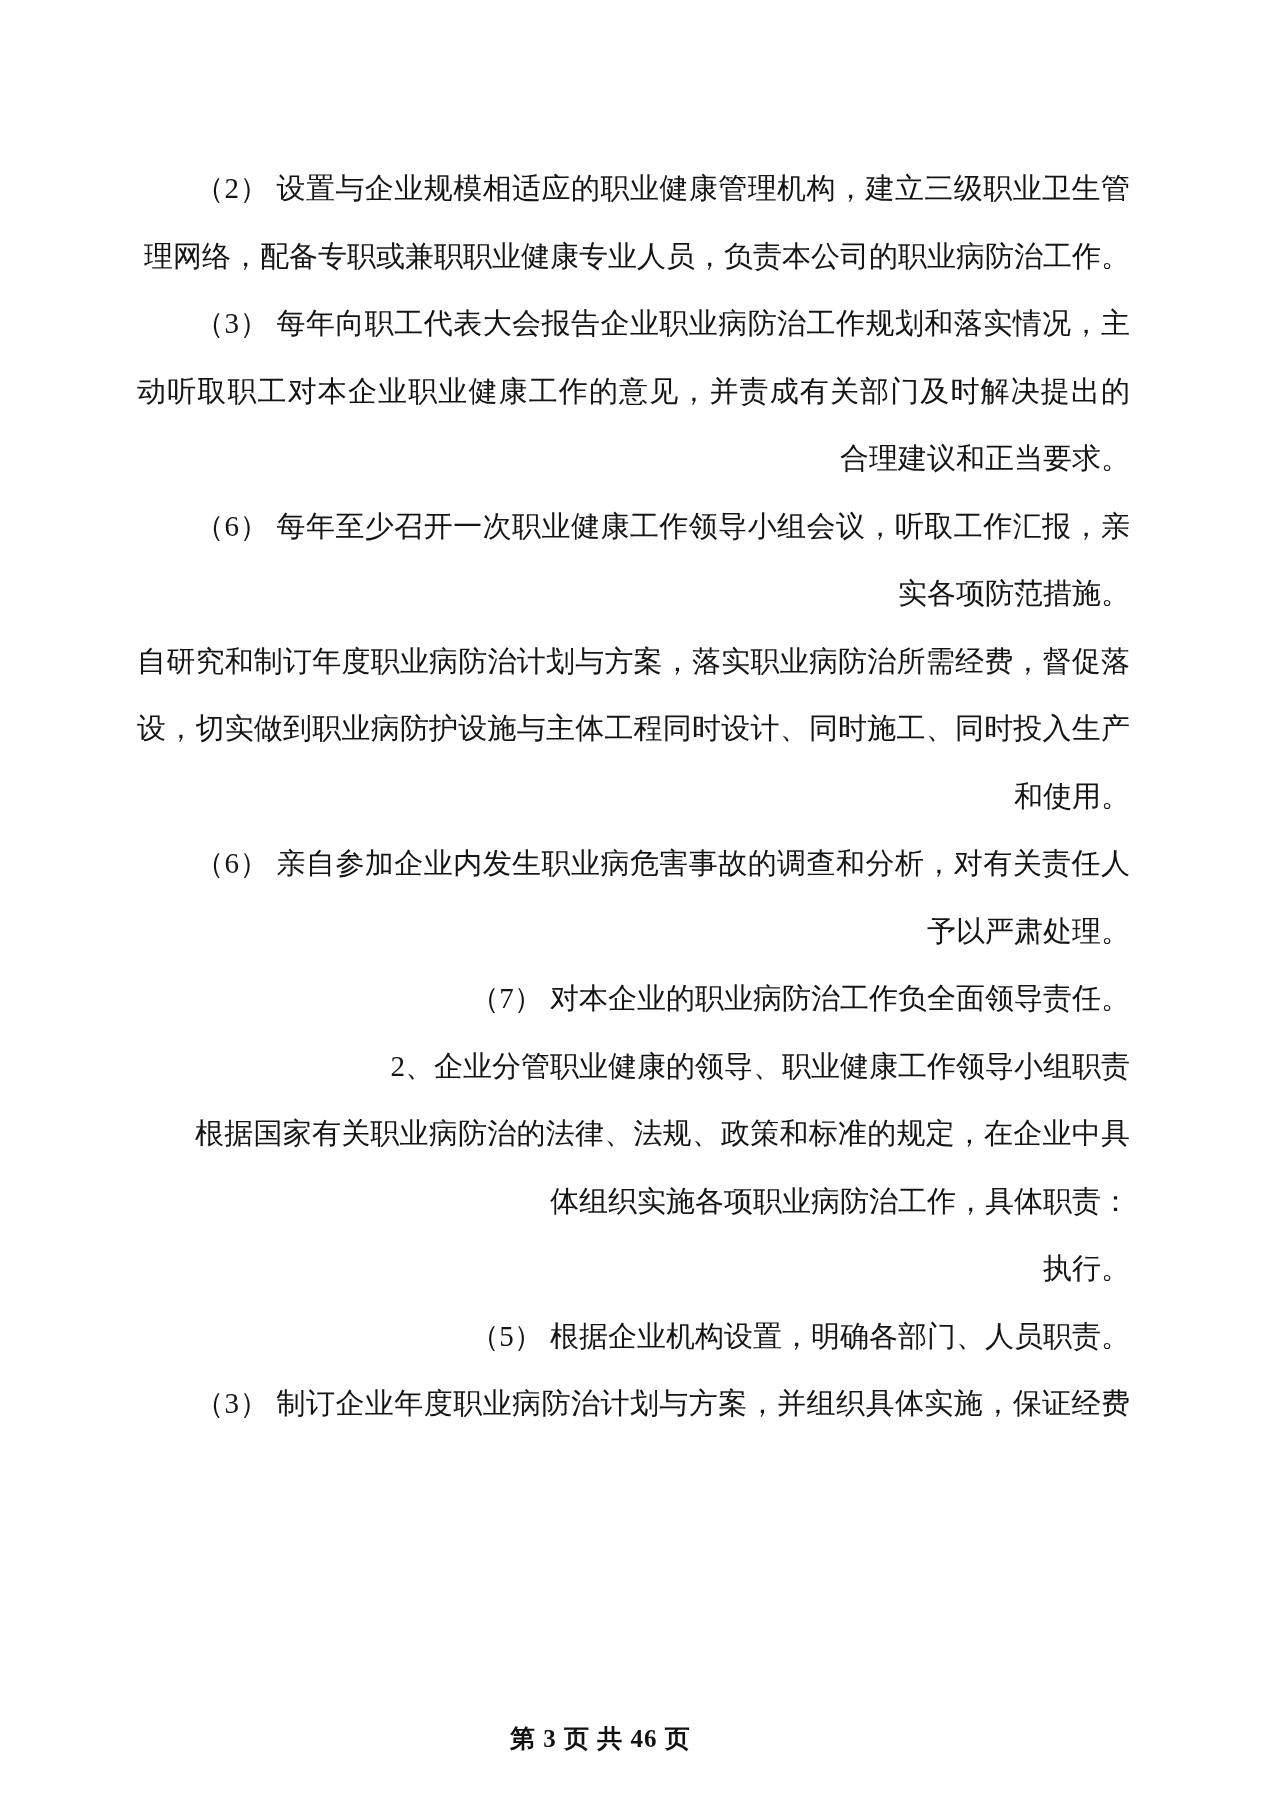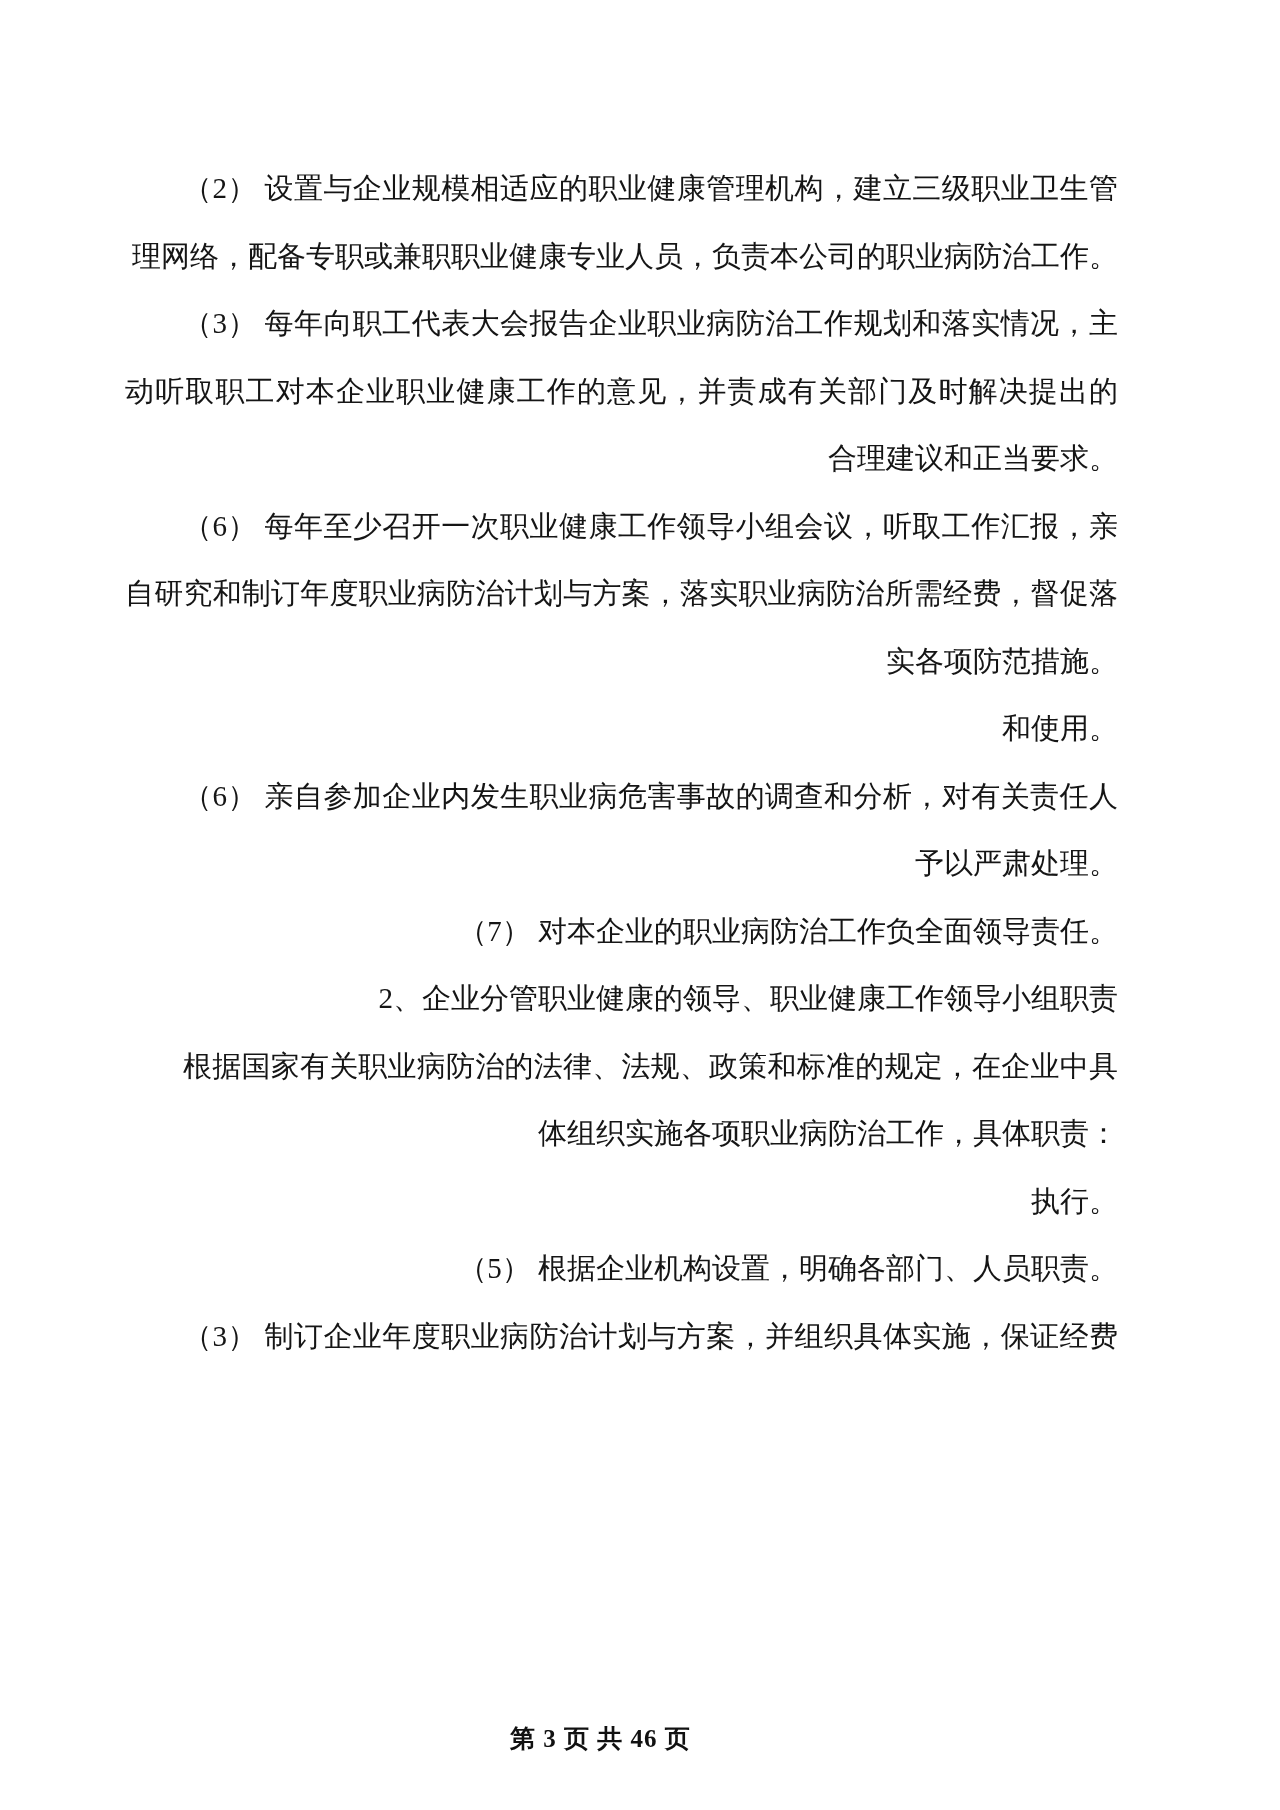--- a/index.html
+++ b/index.html
@@ -12,21 +12,21 @@
     width: 1280px;
     height: 1810px;
     background: #ffffff;
     overflow: hidden;
     font-family: "Liberation Serif", "DejaVu Serif", serif;
     color: #151515;
   }
   .content {
     position: absolute;
     top: 155px;
-    left: 125px;
+    left: 137px;
     width: 993px;
   }
   .line {
     font-size: 29px;
     line-height: 67.5px;
     height: 67.5px;
     white-space: normal;
     letter-spacing: 0;
     text-align: right;
   }
@@ -55,22 +55,23 @@
 <body>
 
 <div class="page">
   <div class="content">
     <div class="line indent justify">（2） 设置与企业规模相适应的职业健康管理机构，建立三级职业卫生管</div>
     <div class="line">理网络，配备专职或兼职职业健康专业人员，负责本公司的职业病防治工作。</div>
     <div class="line indent justify">（3） 每年向职工代表大会报告企业职业病防治工作规划和落实情况，主</div>
     <div class="line justify">动听取职工对本企业职业健康工作的意见，并责成有关部门及时解决提出的</div>
     <div class="line">合理建议和正当要求。</div>
     <div class="line indent justify">（6） 每年至少召开一次职业健康工作领导小组会议，听取工作汇报，亲</div>
+    <div class="line">实各项防范措施。</div>
     <div class="line justify">自研究和制订年度职业病防治计划与方案，落实职业病防治所需经费，督促落</div>
-    <div class="line">实各项防范措施。</div>
+    <div class="line justify">设，切实做到职业病防护设施与主体工程同时设计、同时施工、同时投入生产</div>
     <div class="line">和使用。</div>
     <div class="line indent justify">（6） 亲自参加企业内发生职业病危害事故的调查和分析，对有关责任人</div>
     <div class="line">予以严肃处理。</div>
     <div class="line indent">（7） 对本企业的职业病防治工作负全面领导责任。</div>
     <div class="line indent">2、企业分管职业健康的领导、职业健康工作领导小组职责</div>
     <div class="line indent justify">根据国家有关职业病防治的法律、法规、政策和标准的规定，在企业中具</div>
     <div class="line">体组织实施各项职业病防治工作，具体职责：</div>
     <div class="line">执行。</div>
     <div class="line indent">（5） 根据企业机构设置，明确各部门、人员职责。</div>
     <div class="line indent justify">（3） 制订企业年度职业病防治计划与方案，并组织具体实施，保证经费</div>

